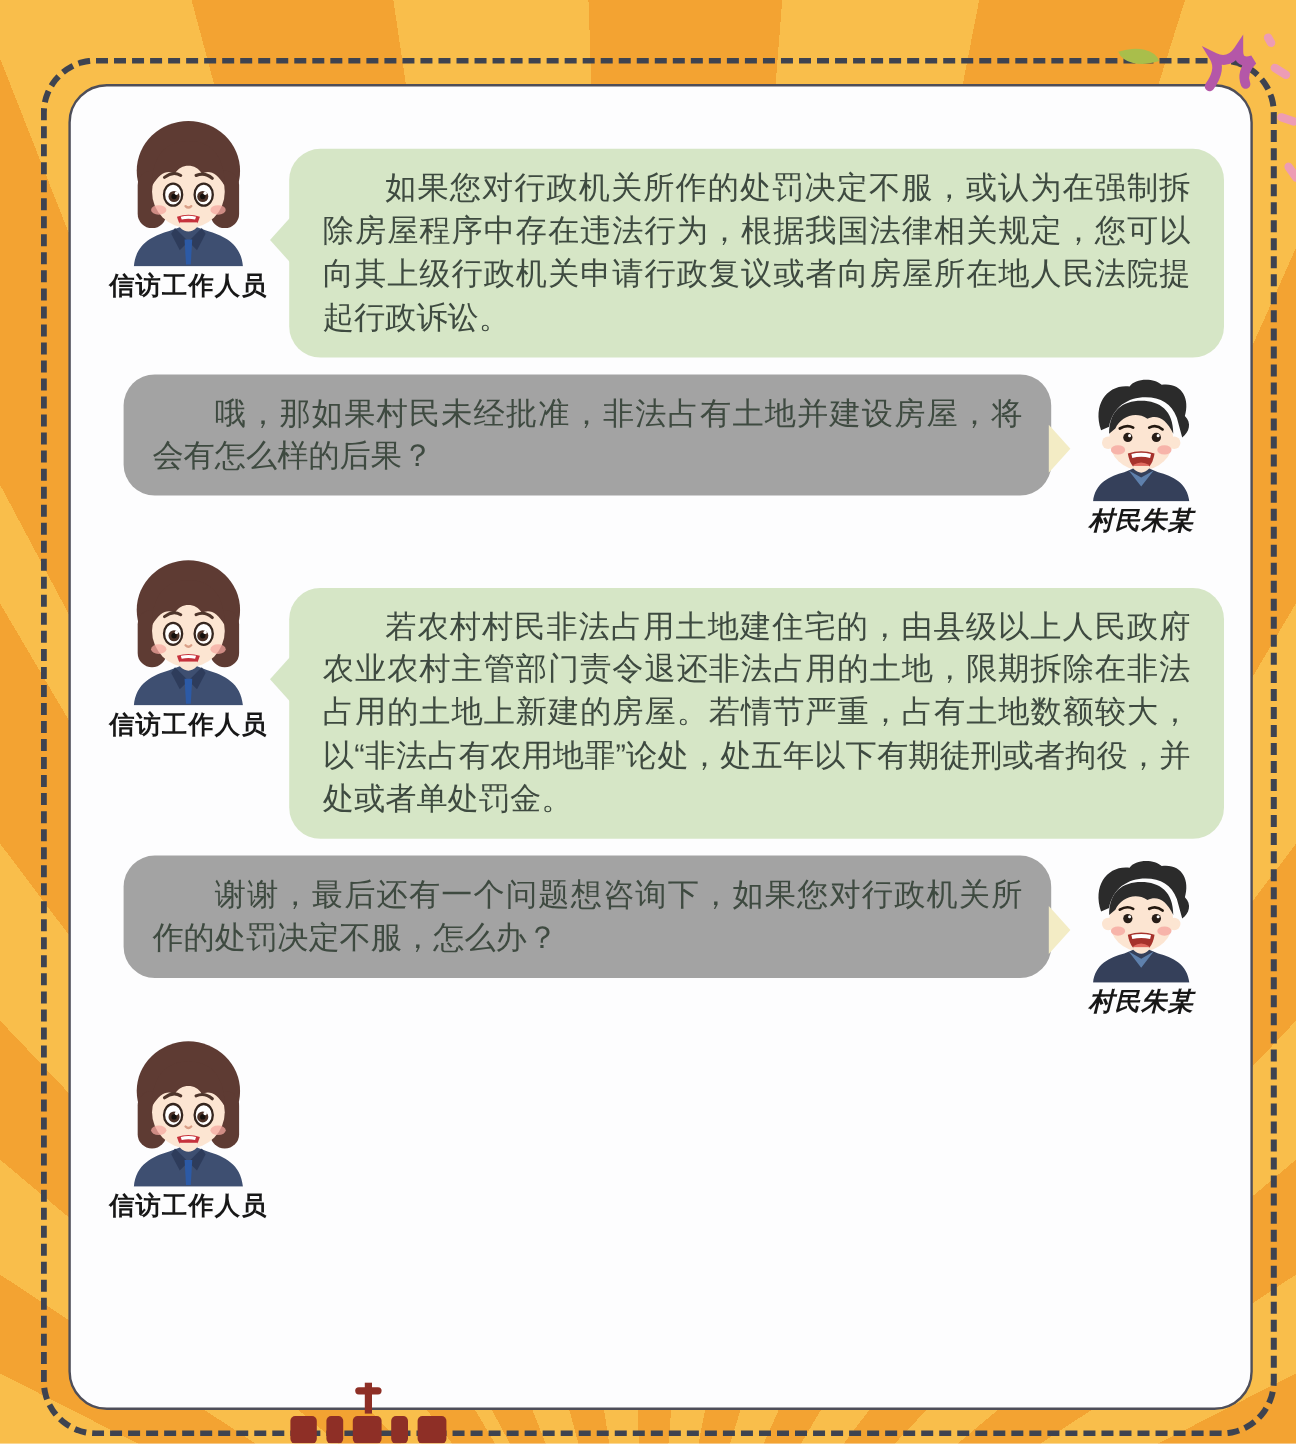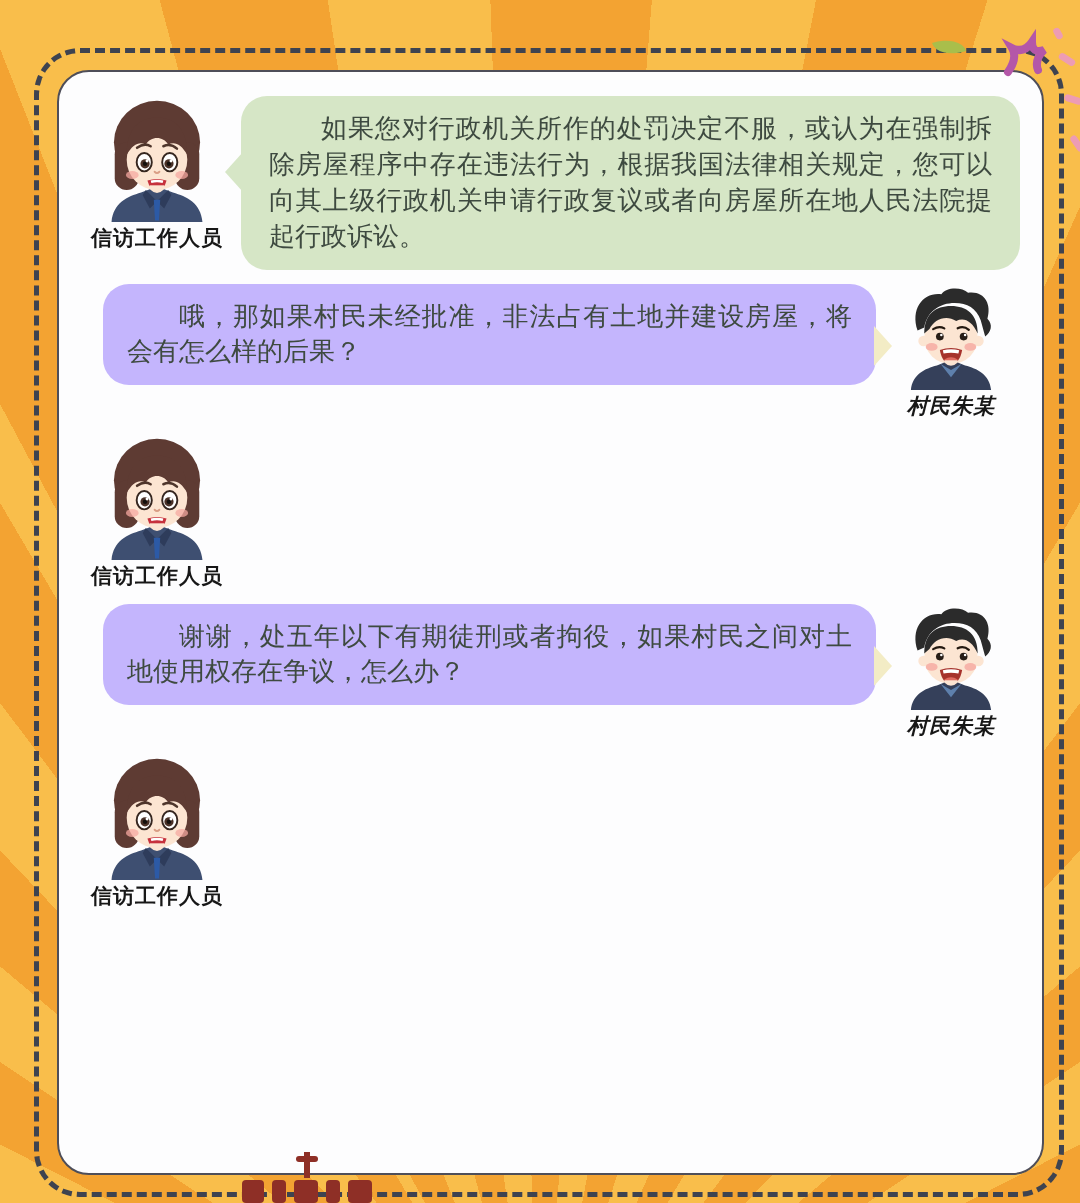--- a/index.html
+++ b/index.html
@@ -28,27 +28,27 @@
   .row.right .avcol{width:150px;padding-top:2px;font-style:italic;}
   .avcol .name{
     font-weight:bold;font-size:21px;color:#171717;margin-top:2px;
     letter-spacing:1px;white-space:nowrap;text-align:center;
   }
   .bubble{
     position:relative;flex:1;border-radius:26px;padding:15px 28px;
     font-size:26px;line-height:1.38;color:#3E4A40;text-indent:2em;
     text-align:justify;
   }
-  .bubble.green{background:#D6E6C6;margin-right:6px;}
+  .bubble.green{background:#D6E6C6;margin-right:6px;margin-top:28px;}
   .bubble.green::before{
     content:"";position:absolute;left:-16px;top:56px;width:0;height:0;
     border-top:20px solid transparent;border-bottom:20px solid transparent;
     border-right:18px solid #D6E6C6;
   }
-  .bubble.yellow{background:#c4b5fd;padding:15px 24px;}
+  .bubble.yellow{background:#a3a3a3;padding:15px 24px;}
   .bubble.yellow::after{
     content:"";position:absolute;right:-16px;top:42px;width:0;height:0;
     border-top:20px solid transparent;border-bottom:20px solid transparent;
     border-left:18px solid #F3ECC5;
   }
   svg.av{display:block;}
   
   .deco{position:absolute;}
   .leaf{left:934px;top:38px;width:30px;height:18px;background:#A9BE4B;
         border-radius:0 100% 0 100%;transform:rotate(-18deg);}
@@ -141,24 +141,25 @@
     </div>
   </div>
 
   <div class="row left">
     <div class="avcol">
       <svg class="av" width="136" height="126">
           <use href="#woman"></use>
         </svg>
       <div class="name">信访工作人员</div>
     </div>
+    <div class="bubble green">若农村村民非法占用土地建住宅的，由县级以上人民政府农业农村主管部门责令退还非法占用的土地，限期拆除在非法占用的土地上新建的房屋。若情节严重，占有土地数额较大，以“非法占有农用地罪”论处，处五年以下有期徒刑或者拘役，并处或者单处罚金。</div>
   </div>
 
   <div class="row right">
-    <div class="bubble yellow">谢谢，处五年以下有期徒刑或者拘役，如果村民之间对土地使用权存在争议，怎么办？</div>
+    <div class="bubble yellow">谢谢，最后还有一个问题想咨询下，如果您对行政机关所作的处罚决定不服，怎么办？</div>
     <div class="avcol">
       <svg class="av" width="118" height="104">
           <use href="#man"></use>
         </svg>
       <div class="name">村民朱某</div>
     </div>
   </div>
 
   <div class="row left">
     <div class="avcol">

